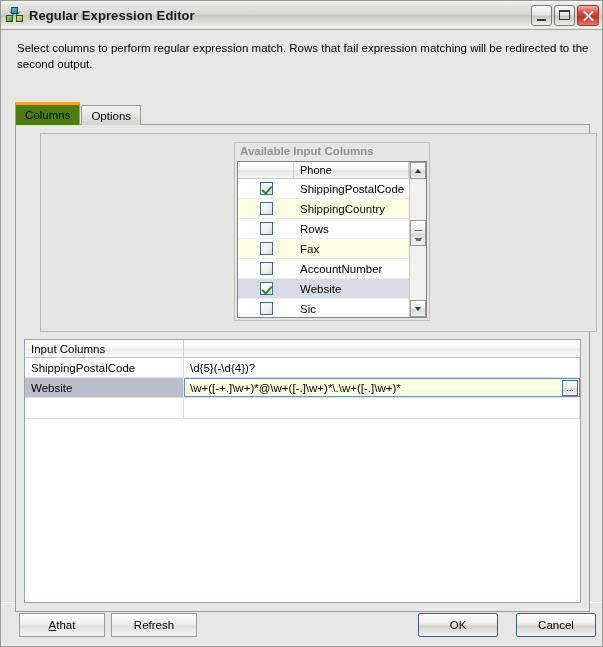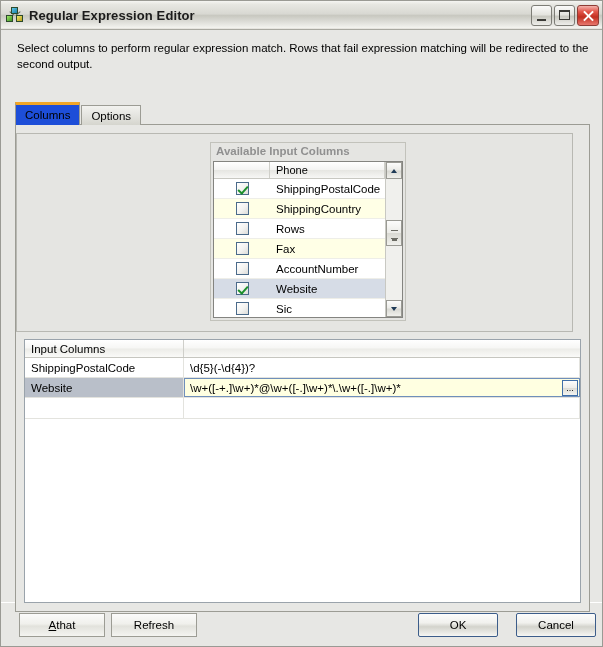--- a/index.html
+++ b/index.html
@@ -135,21 +135,21 @@
     border: 1px solid #9c9c94;
     border-bottom: none;
     background: linear-gradient(to bottom,#f2f2ef 0%,#e3e3de 55%,#d5d5ce 100%);
     color: #000;
     margin-right: 1px;
     position: relative;
     cursor: default;
   }
   .tab.active {
     height: 23px;
-    background: #1d4ed8;
+    background: #4d7c0f;
     border-top: 3px solid #f2a626;
     border-left: 1px solid #9c9c94;
     border-right: 1px solid #9c9c94;
     z-index: 5;
     font-weight: normal;
   }
 
   
   #tabpage {
     position: absolute;
@@ -157,21 +157,21 @@
     width: 575px; height: 488px;
     box-sizing: border-box;
     background: #e7e7e4;
     border: 1px solid #9c9c94;
     z-index: 2;
   }
 
   
   #upper-panel {
     position: absolute;
-    left: 0; top: 8px;
+    left: 24px; top: 8px;
     width: 557px; height: 199px;
     box-sizing: border-box;
     background: #e5e5e2;
     border: 1px solid #b8b8b2;
   }
 
   
   #avail-group {
     position: absolute;
     left: 193px; top: 8px;

